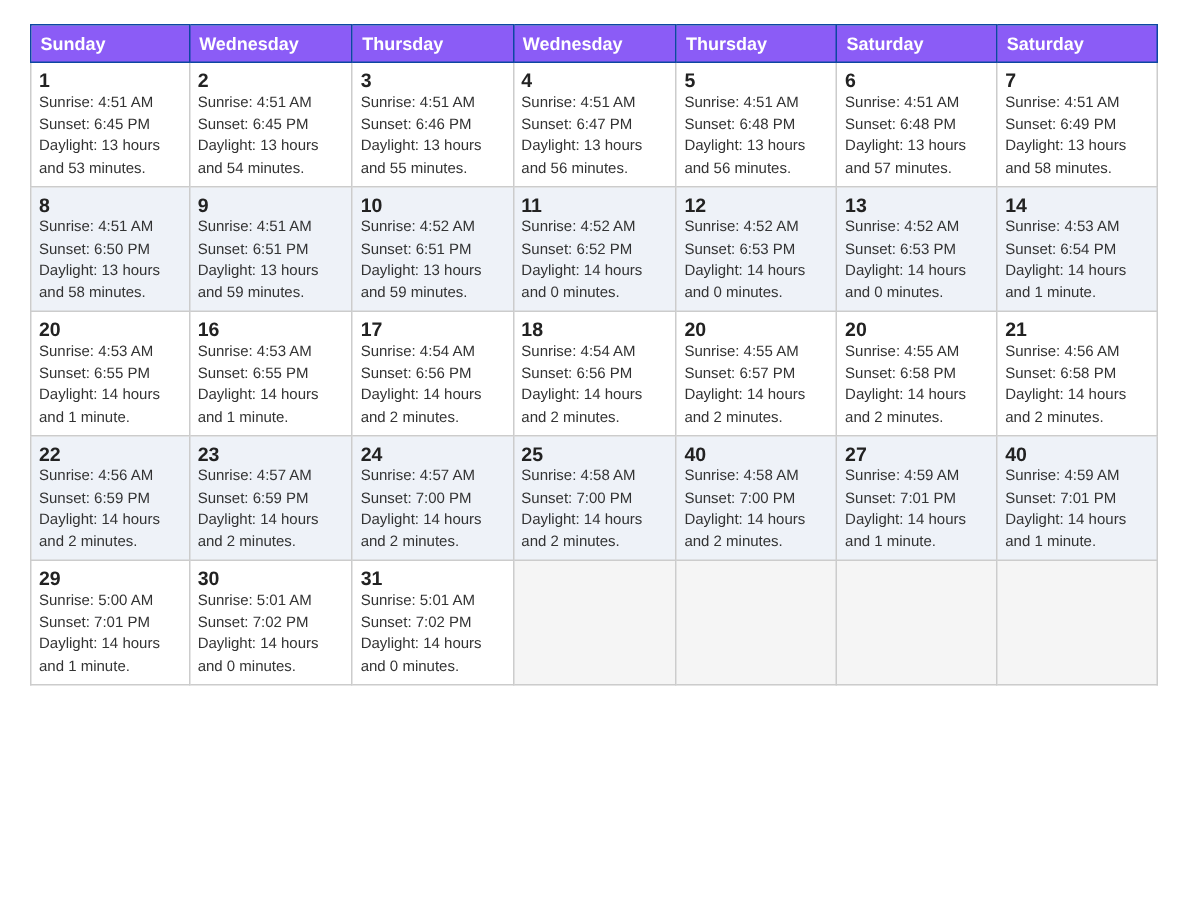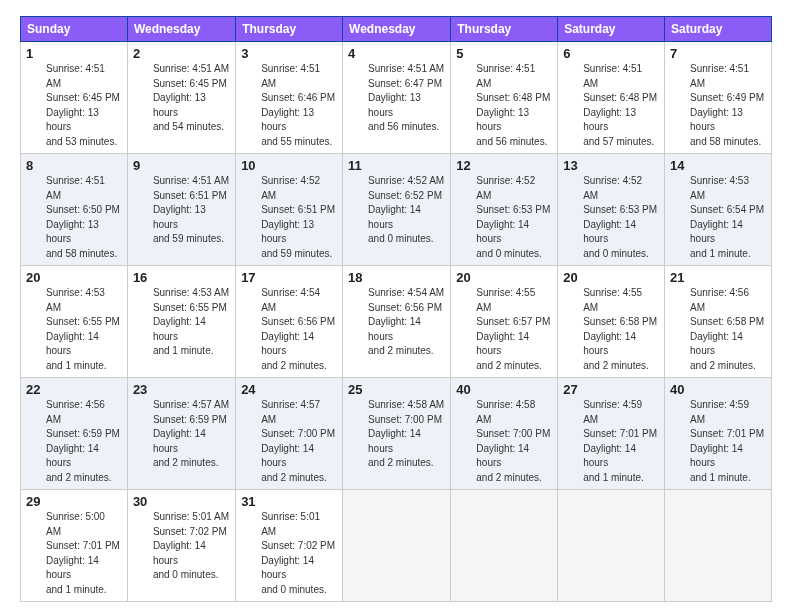--- a/index.html
+++ b/index.html
@@ -68,21 +68,20 @@
       font-size: 13px;
       font-weight: bold;
       color: #222;
       display: block;
       margin-bottom: 1px;
     }
     .day-info {
       font-size: 10px;
       color: #333;
       line-height: 1.45;
-      margin-left: 20px;
     }
     .empty-cell {
       background: #f5f5f5 !important;
     }
     .row-alt td {
       background: #eef2f8;
     }
   </style>
 </head>
 <body>

